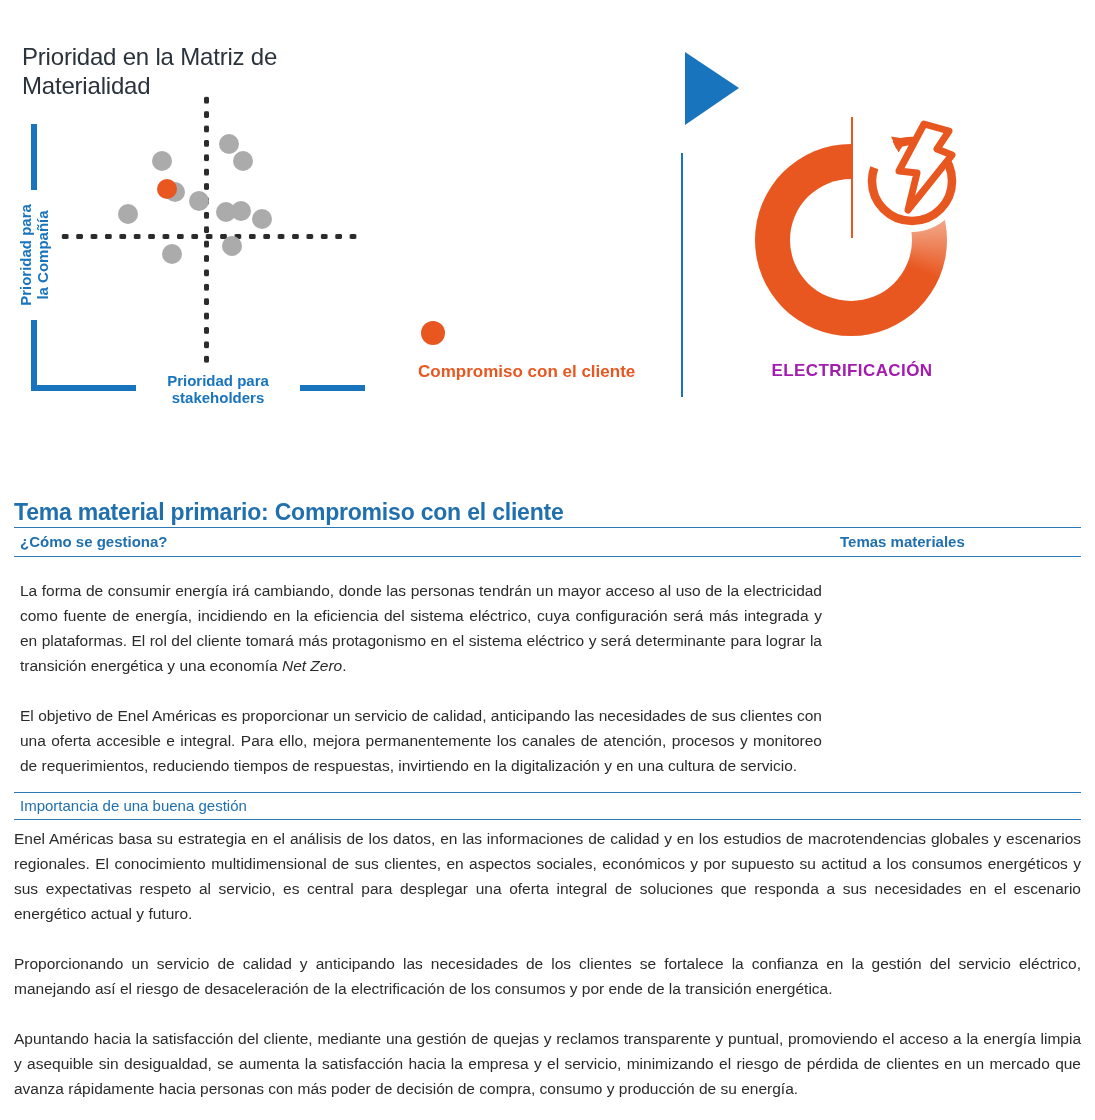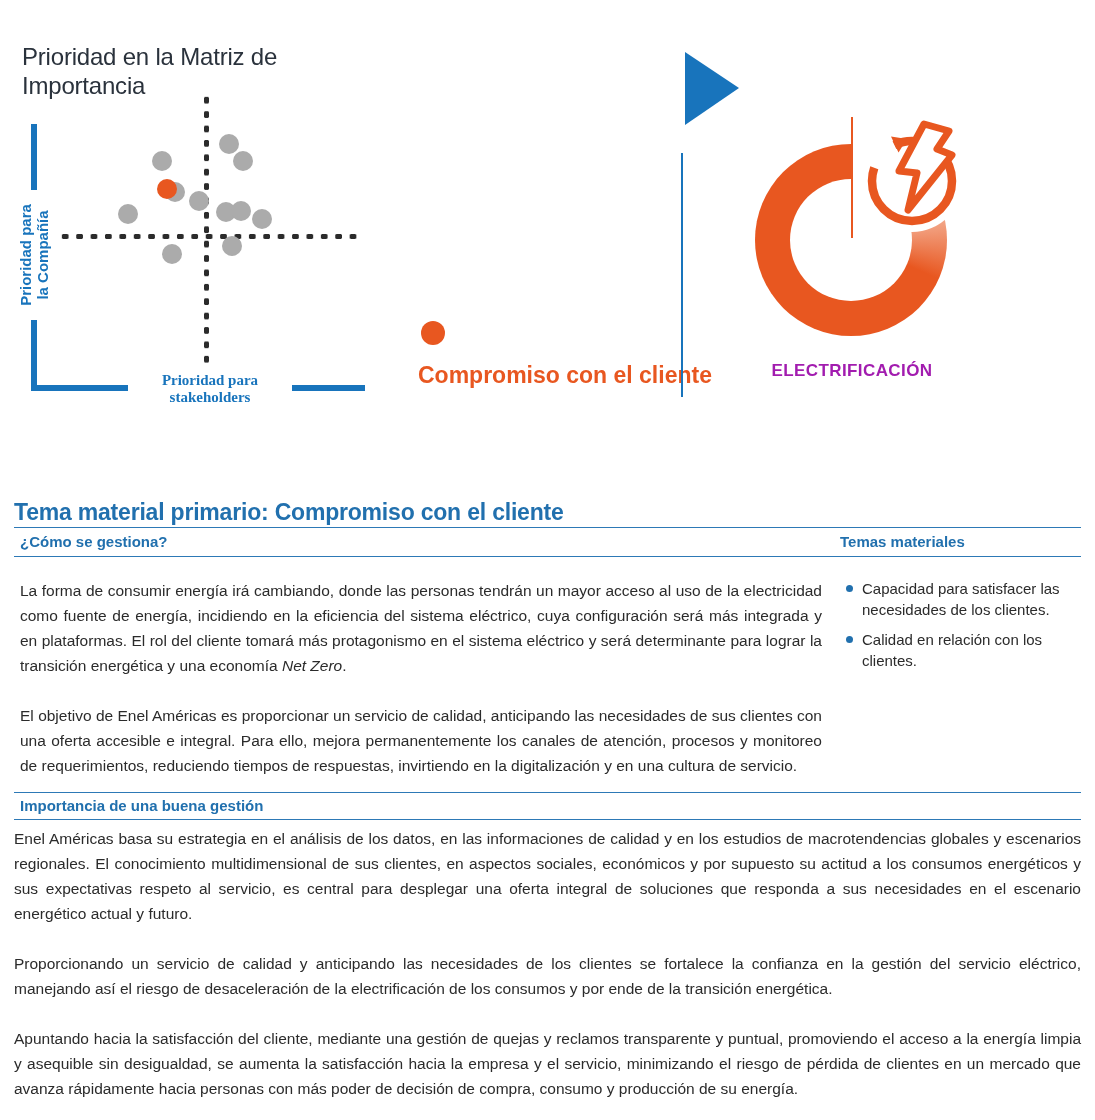--- a/index.html
+++ b/index.html
@@ -21,36 +21,36 @@
   .y-axis-bar { left:31px; top:124px; width:6px;  height:266px; }
   .x-axis-bar { left:31px; top:385px; width:334px; height:6px; }
 
   .axis-label {
     position:absolute; background:#ffffff; color:#1874bc; font-weight:700;
     font-size:15px; line-height:17px; text-align:center; white-space:pre-line;
     display:flex; align-items:center; justify-content:center;
   }
   .y-axis-label { left:-31px; top:236px; width:130px; height:38px;
                   transform:rotate(-90deg); }
-  .x-axis-label { left:128px; top:372px; width:164px; height:34px;font-family:Liberation Serif, serif; }
+  .x-axis-label { left:136px; top:372px; width:164px; height:34px; }
 
   .dotted-v { position:absolute; left:204px; top:93px; width:5px; height:272px;
     background-image:radial-gradient(circle, #2b2b2b 42%, rgba(0,0,0,0) 50%);
     background-size:5px 14.4px; }
   .dotted-h { position:absolute; left:58px; top:234px; width:302px; height:5px;
     background-image:radial-gradient(circle, #2b2b2b 42%, rgba(0,0,0,0) 50%);
     background-size:14.4px 5px; }
 
   .dot { position:absolute; width:20px; height:20px; border-radius:50%; }
   .dot.gray { background:#ababab; }
   .dot.highlight { background:#e85720; z-index:2; }
 
   .legend-dot { position:absolute; left:421px; top:321px; width:24px; height:24px;
     border-radius:50%; background:#e85720; }
-  .legend-label { position:absolute; left:418px; top:362px; font-size:23px;
+  .legend-label { position:absolute; left:418px; top:362px; font-size:17px;
     font-weight:700; color:#e85720; }
 
   .blue-triangle { position:absolute; left:685px; top:52px; }
   .divider-v { position:absolute; left:681px; top:153px; width:2px; height:244px;
     background:#1874bc; }
 
   .orange-line { position:absolute; left:851px; top:117px; width:2px; height:121px;
     background:#e85720; }
   .donut { position:absolute; left:755px; top:144px; width:192px; height:192px;
     border-radius:50%;
@@ -76,32 +76,32 @@
   .body-left { margin-left:6px; width:802px; }
   .body-right { margin-left:22px; width:237px; }
   .para { font-size:15.5px; line-height:25px; text-align:justify; color:#2b2b2b; }
   .para + .para { margin-top:25px; }
   .para em { font-style:italic; }
   .bullets { list-style:none; }
   .bullets li { position:relative; padding-left:18px; font-size:15px;
     line-height:21px; margin-bottom:9px; }
   .bullets li::before { content:""; position:absolute; left:2px; top:7px;
     width:7px; height:7px; border-radius:50%; background:#2170ae; }
-  .imp-head { font-size:15px; font-weight:700; color:#2170ae;
+  .imp-head { font-size:15px; font-weight:400; color:#2170ae;
     margin-left:6px; padding:4px 0 5px 0; }
   .imp-paras { padding-top:6px; padding-bottom:11px; }
   .imp-paras .para { }
 </style>
 </head>
 <body>
 
 <div class="figure">
 
   <div class="fig-title matrix-title">Prioridad en la Matriz de
-Importancia</div>
+Materialidad</div>
 
   <div class="axis-bar y-axis-bar"></div>
   <div class="axis-bar x-axis-bar"></div>
 
   <div class="dotted-v"></div>
   <div class="dotted-h"></div>
 
   <div>
       <div class="dot gray" style="left: 219px; top: 134px;"></div>
       <div class="dot gray" style="left: 152px; top: 151px;"></div>
@@ -154,26 +154,20 @@
     <div class="col-h left">¿Cómo se gestiona?</div>
     <div class="col-h right">Temas materiales</div>
   </div>
   <hr class="rule">
 
   <div class="cols-body">
     <div class="body-left">
       <p class="para"><span>La forma de consumir energía irá cambiando, donde las personas tendrán un mayor acceso al uso de la electricidad como fuente de energía, incidiendo en la eficiencia del sistema eléctrico, cuya configuración será más integrada y en plataformas. El rol del cliente tomará más protagonismo en el sistema eléctrico y será determinante para lograr la transición energética y una economía </span><em>Net Zero</em><span>.</span></p>
       <p class="para">El objetivo de Enel Américas es proporcionar un servicio de calidad, anticipando las necesidades de sus clientes con una oferta accesible e integral. Para ello, mejora permanentemente los canales de atención, procesos y monitoreo de requerimientos, reduciendo tiempos de respuestas, invirtiendo en la digitalización y en una cultura de servicio.</p>
     </div>
-    <div class="body-right">
-      <ul class="bullets">
-        <li>Capacidad para satisfacer las necesidades de los clientes.</li>
-        <li>Calidad en relación con los clientes.</li>
-      </ul>
-    </div>
   </div>
 
   <hr class="rule">
   <div class="imp-head">Importancia de una buena gestión</div>
   <hr class="rule">
 
   <div class="imp-paras">
     <p class="para">Enel Américas basa su estrategia en el análisis de los datos, en las informaciones de calidad y en los estudios de macrotendencias globales y escenarios regionales. El conocimiento multidimensional de sus clientes, en aspectos sociales, económicos y por supuesto su actitud a los consumos energéticos y sus expectativas respeto al servicio, es central para desplegar una oferta integral de soluciones que responda a sus necesidades en el escenario energético actual y futuro.</p>
     <p class="para">Proporcionando un servicio de calidad y anticipando las necesidades de los clientes se fortalece la confianza en la gestión del servicio eléctrico, manejando así el riesgo de desaceleración de la electrificación de los consumos y por ende de la transición energética.</p>
     <p class="para">Apuntando hacia la satisfacción del cliente, mediante una gestión de quejas y reclamos transparente y puntual, promoviendo el acceso a la energía limpia y asequible sin desigualdad, se aumenta la satisfacción hacia la empresa y el servicio, minimizando el riesgo de pérdida de clientes en un mercado que avanza rápidamente hacia personas con más poder de decisión de compra, consumo y producción de su energía.</p>

